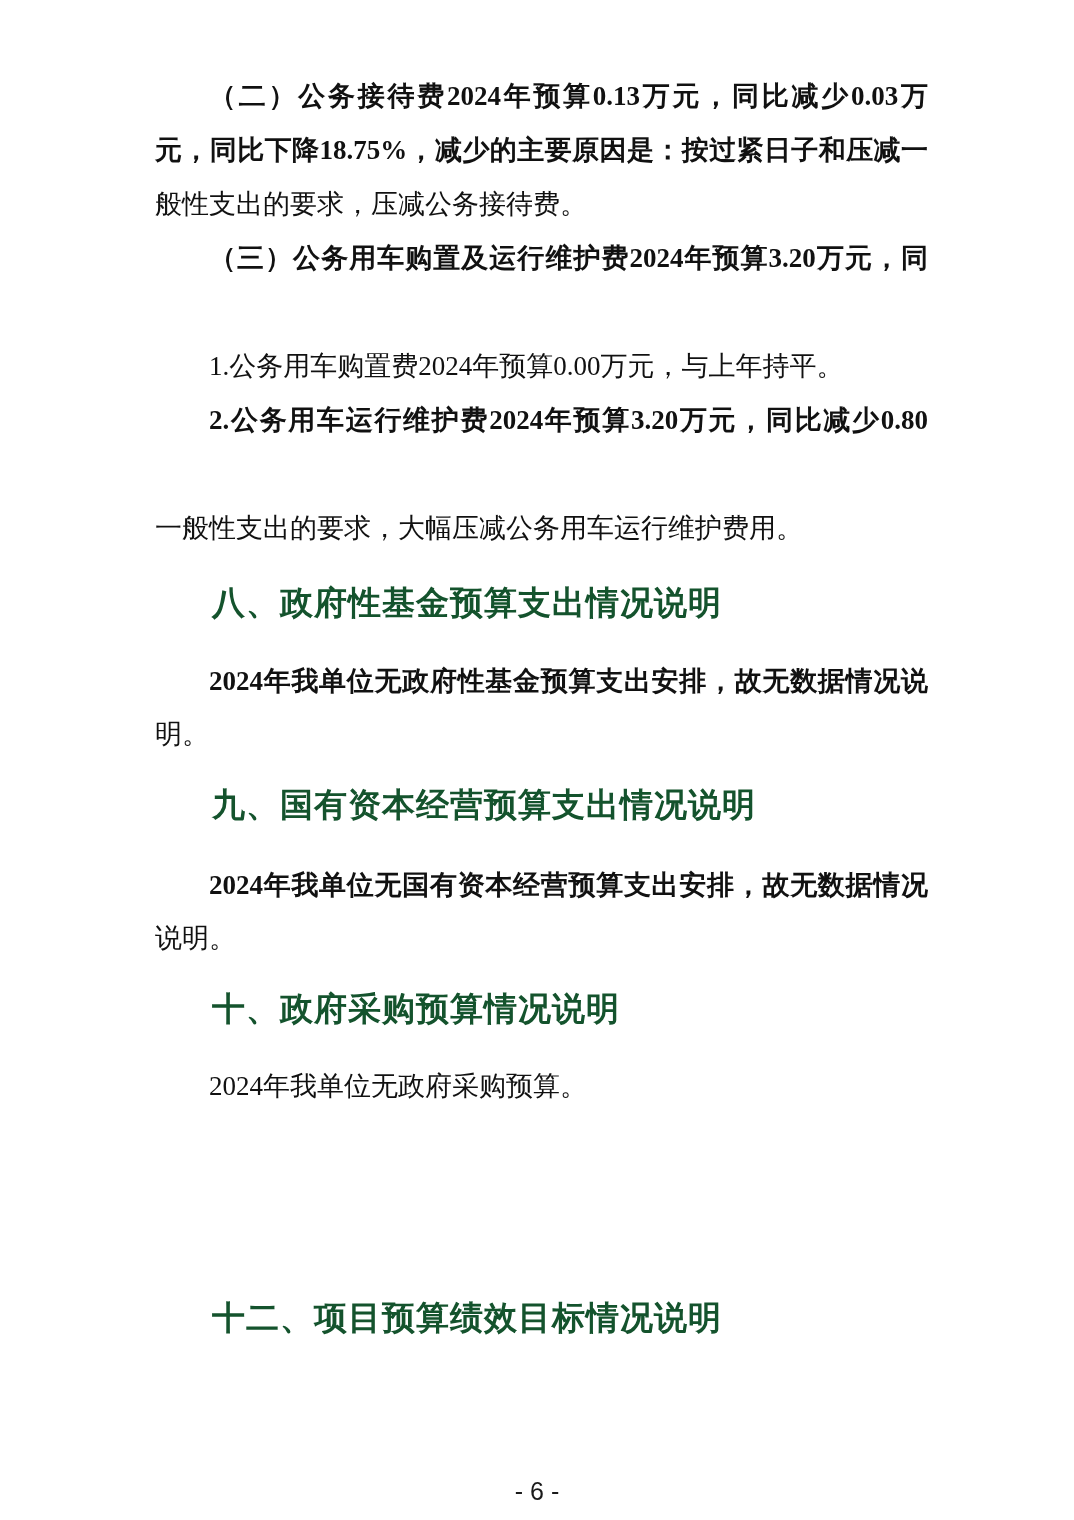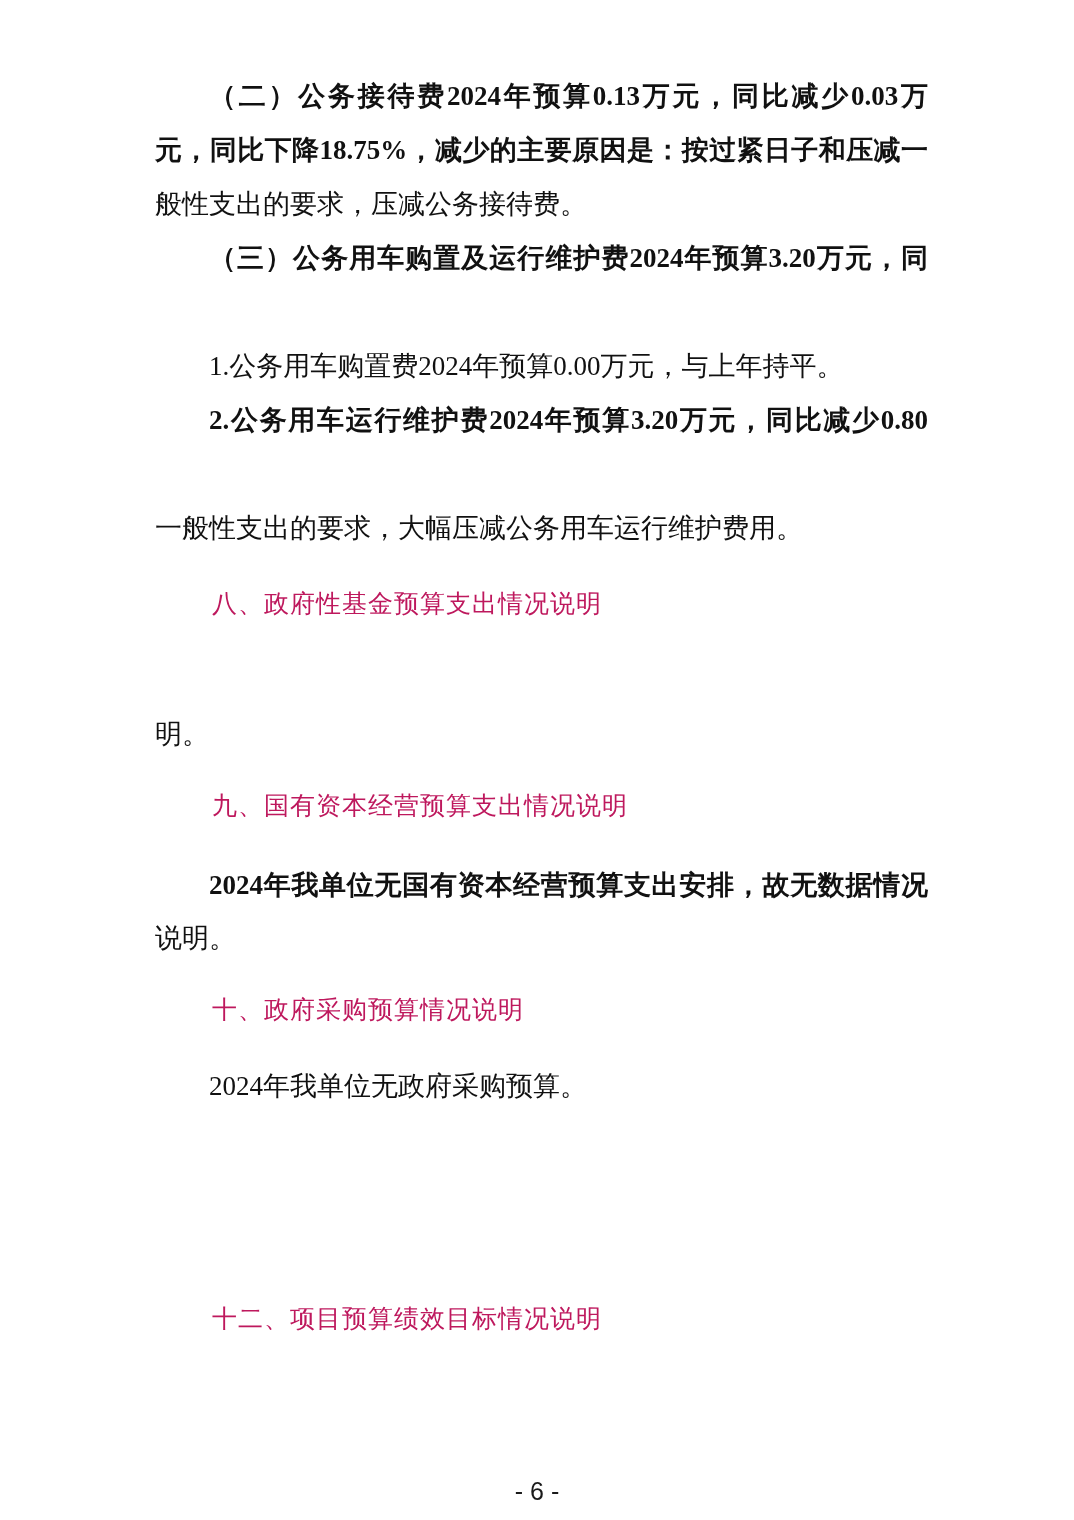--- a/index.html
+++ b/index.html
@@ -28,25 +28,25 @@
   }
   .indent { text-indent: 54px; }
   .justify {
     text-align: justify;
     text-align-last: justify;
     text-justify: inter-character;
     font-weight: bold;
   }
   .heading {
     font-family: "Liberation Sans", "DejaVu Sans", sans-serif;
-    font-weight: normal;
-    font-size: 25px;
+    font-weight: bold;
+    font-size: 33px;
     letter-spacing: 1px;
     text-indent: 57px;
-    color: #be185d;
+    color: #14532d;
   }
   .footer {
     position: absolute;
     left: 0;
     top: 1476px;
     width: 1074px;
     height: 30px;
     line-height: 30px;
     text-align: center;
     font-family: "Liberation Sans", "DejaVu Sans", sans-serif;
@@ -61,20 +61,21 @@
 
   <div class="line indent justify" style="top:69px">（二）公务接待费2024年预算0.13万元，同比减少0.03万</div>
   <div class="line justify" style="top:123px">元，同比下降18.75%，减少的主要原因是：按过紧日子和压减一</div>
   <div class="line" style="top:177px">般性支出的要求，压减公务接待费。</div>
   <div class="line indent justify" style="top:231px">（三）公务用车购置及运行维护费2024年预算3.20万元，同</div>
   <div class="line indent" style="top:339px">1.公务用车购置费2024年预算0.00万元，与上年持平。</div>
   <div class="line indent justify" style="top:393px">2.公务用车运行维护费2024年预算3.20万元，同比减少0.80</div>
   <div class="line" style="top:501px">一般性支出的要求，大幅压减公务用车运行维护费用。</div>
 
   <div class="line heading" style="top:576px">八、政府性基金预算支出情况说明</div>
+  <div class="line indent justify" style="top:654px">2024年我单位无政府性基金预算支出安排，故无数据情况说</div>
   <div class="line" style="top:707px">明。</div>
 
   <div class="line heading" style="top:778px">九、国有资本经营预算支出情况说明</div>
   <div class="line indent justify" style="top:858px">2024年我单位无国有资本经营预算支出安排，故无数据情况</div>
   <div class="line" style="top:911px">说明。</div>
 
   <div class="line heading" style="top:982px">十、政府采购预算情况说明</div>
   <div class="line indent" style="top:1059px">2024年我单位无政府采购预算。</div>
 
 

